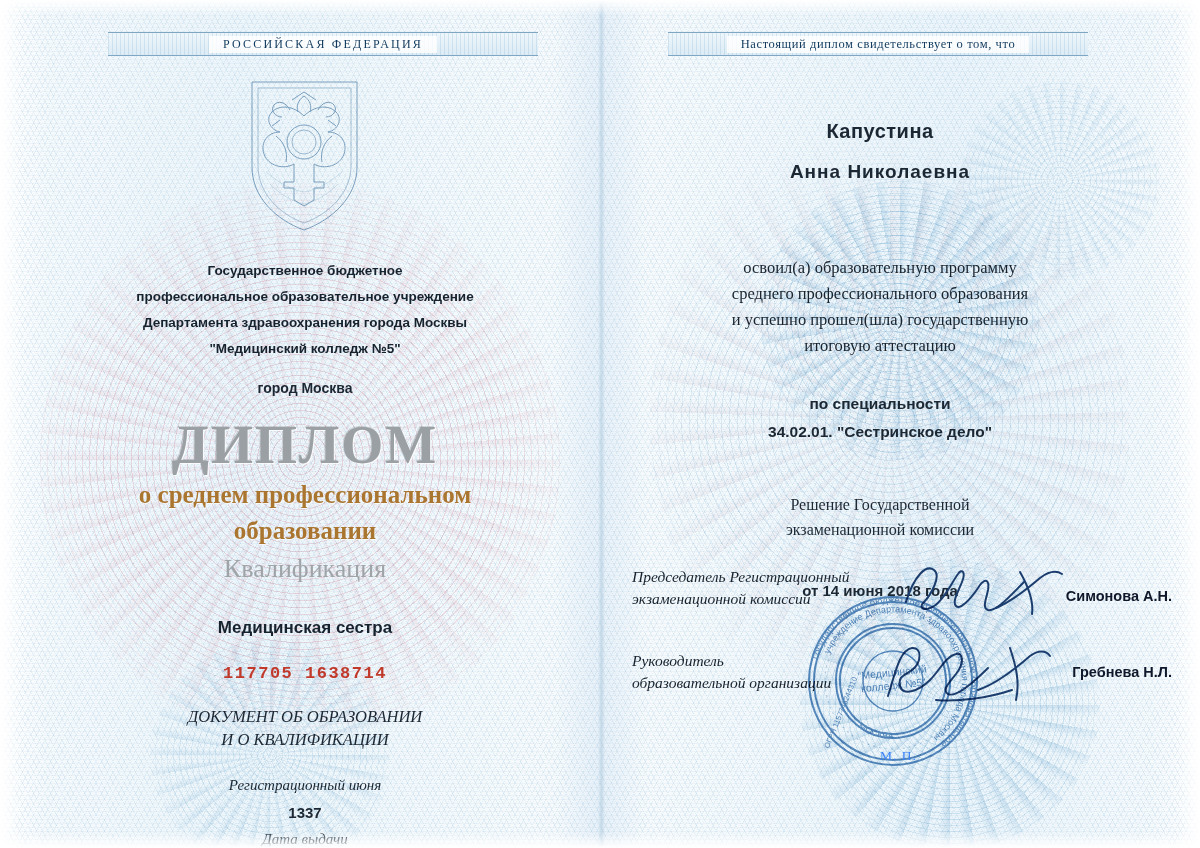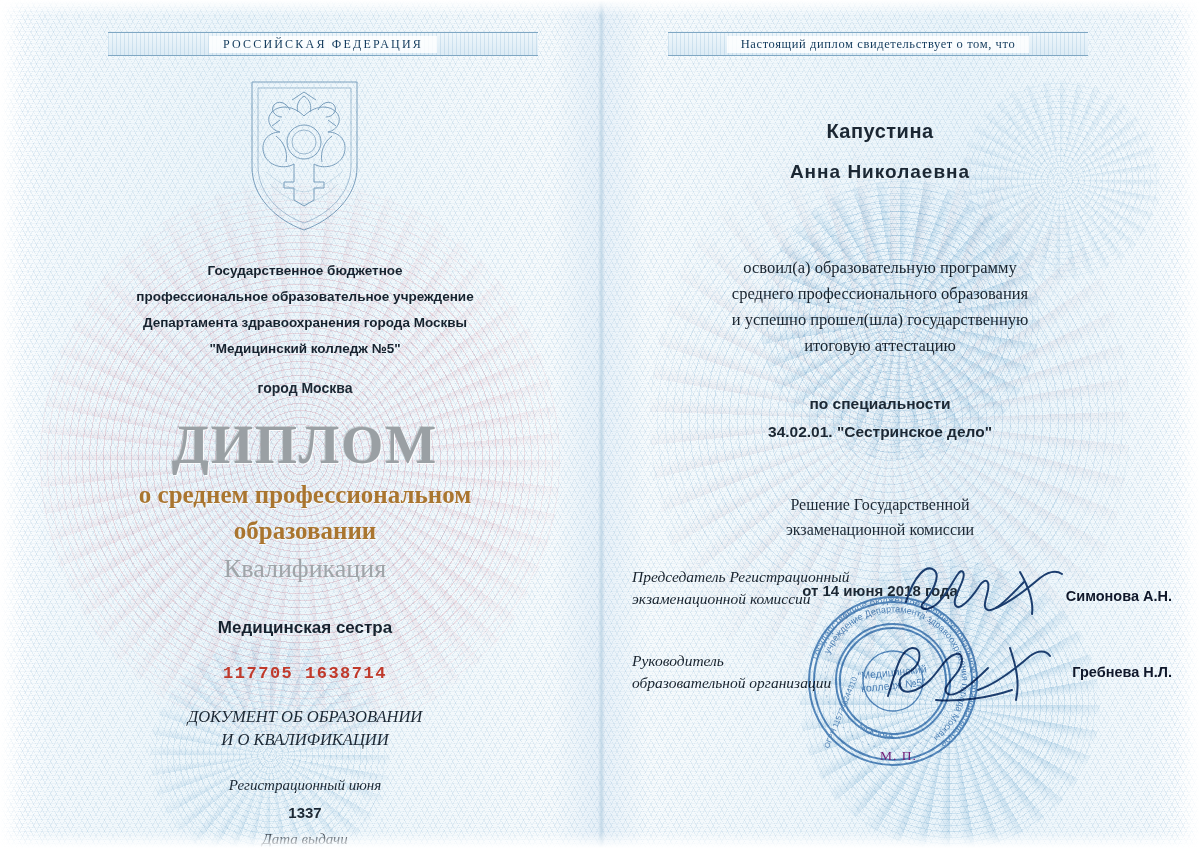--- a/index.html
+++ b/index.html
@@ -315,21 +315,21 @@
     transform: rotate(-6deg);
     mix-blend-mode: multiply;
   }
   .mp {
     position: absolute;
     left: 880px;
     top: 748px;
     font-family: "Liberation Serif", serif;
     font-size: 13.5px;
     letter-spacing: 1px;
-    color: #701a75;
+    color: #3b82f6;
   }
 </style>
 </head>
 <body>
 
 <div id="page">
 
   <div class="paper"></div>
   <div class="guilloche-left"></div>
   <div class="guilloche-right"></div>

